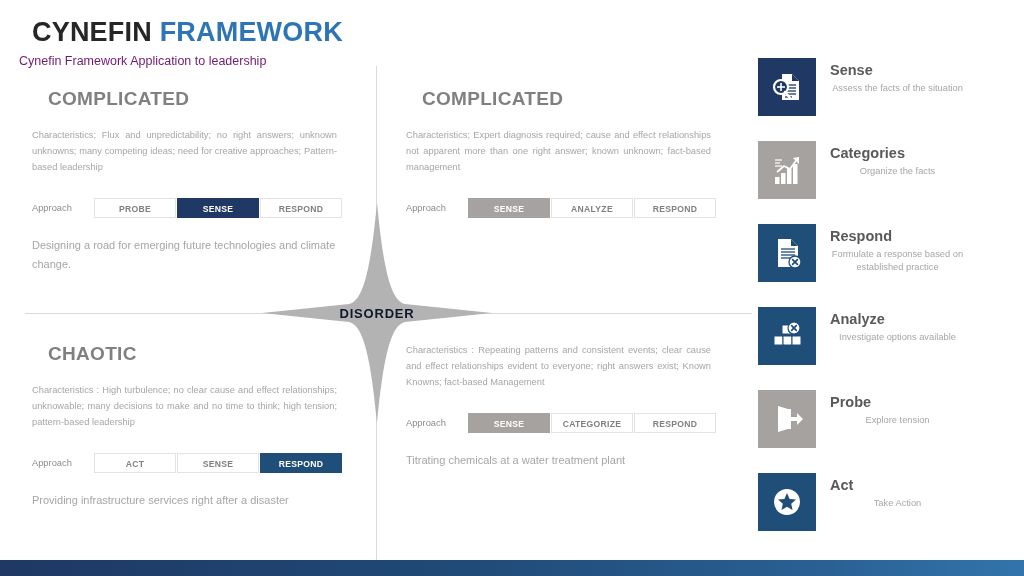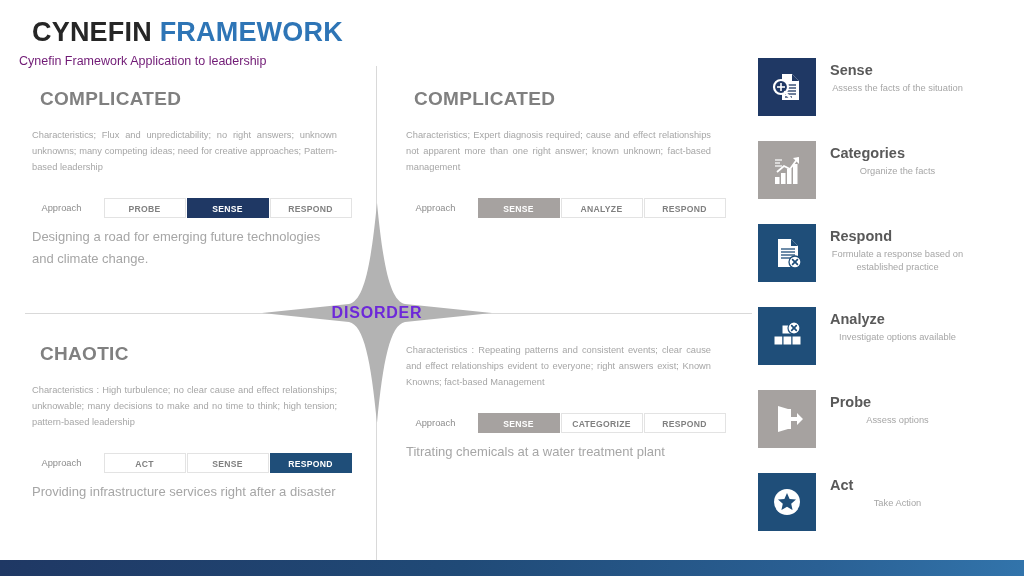--- a/index.html
+++ b/index.html
@@ -30,54 +30,54 @@
   .hline{position:absolute;left:25px;top:313px;width:727px;height:1px;background:#d9d9d9;}
 
   .quad{position:absolute;}
   .q-tl{left:32px;top:88px;width:330px;}
   .q-tr{left:406px;top:88px;width:330px;}
   .q-bl{left:32px;top:343px;width:330px;}
   .q-br{left:406px;top:343px;width:330px;}
 
   .q-title{
     font-size:19px;font-weight:bold;color:#808080;
-    letter-spacing:.3px;margin:0 0 18px 8px;white-space:nowrap;
+    letter-spacing:.3px;margin:0 0 18px 16px;white-space:nowrap;
   }
   .q-chars{
     font-size:9.3px;color:#a6a6a6;line-height:1.72;
     text-align:justify;margin:0;
     width:305px;
   }
   .approach-row{
-    display:flex;align-items:center;margin-top:22px;justify-content:center;
+    display:flex;align-items:center;margin-top:22px;
   }
   .approach-label{
     font-size:9.3px;color:#8c8c8c;width:62px;flex:none;
   }
   .btn-group{display:flex;}
   .btn{
     width:82px;height:20px;line-height:20px;text-align:center;
     font-size:8.6px;font-weight:bold;letter-spacing:.3px;
     border:1px solid #e3e3e3;background:#ffffff;color:#808080;
     box-sizing:border-box;margin-right:1px;
   }
   .btn.on-navy{background:#1f3864;border-color:#1f3864;color:#ffffff;}
   .btn.on-blue{background:#1f4e79;border-color:#1f4e79;color:#ffffff;}
   .btn.on-gray{background:#a6a2a0;border-color:#a6a2a0;color:#ffffff;}
   .q-example{
-    font-size:13px;color:#a6a6a6;line-height:1.72;
-    margin-top:8px;width:305px;
+    font-size:11px;color:#a6a6a6;line-height:1.72;
+    margin-top:18px;width:305px;
   }
 
   
   .star-wrap{position:absolute;left:262px;top:203px;width:230px;height:220px;}
   .star-label{
     position:absolute;left:0;top:0;width:230px;height:220px;
     display:flex;align-items:center;justify-content:center;
-    font-size:16px;font-weight:bold;color:#6d28d9;
+    font-size:13px;font-weight:bold;color:#0f172a;
     letter-spacing:.8px;pointer-events:none;
   }
 
   
   .sidebar{position:absolute;left:758px;top:58px;width:250px;}
   .side-item{
     display:flex;align-items:flex-start;margin-bottom:25px;
   }
   .side-icon{
     width:58px;height:58px;flex:none;
@@ -275,21 +275,21 @@
     <div class="side-item">
       <div class="side-icon" style="background:#a6a2a0">
         <svg width="34" height="34" viewBox="0 0 34 34">
           <path d="M8 4 L18 7 V27 L8 30 Z" fill="#ffffff"></path>
           <rect x="18" y="7" width="3" height="20" fill="#ffffff"></rect>
           <path d="M21 15 h6 v-4 l6 6 l-6 6 v-4 h-6 z" fill="#ffffff"></path>
         </svg>
       </div>
       <div class="side-text">
         <div class="side-title">Probe</div>
-        <div class="side-desc">Assess options</div>
+        <div class="side-desc">Explore tension</div>
       </div>
     </div>
 
     <div class="side-item">
       <div class="side-icon" style="background:#1f4e79">
         <svg width="34" height="34" viewBox="0 0 34 34">
           <circle cx="17" cy="17" r="13" fill="#ffffff"></circle>
           <path d="M17 8 l2.6 5.9 l6.4 .6 l-4.8 4.3 l1.4 6.3 l-5.6 -3.3 l-5.6 3.3 l1.4 -6.3 l-4.8 -4.3 l6.4 -.6 z" fill="#1f4e79"></path>
         </svg>
       </div>

